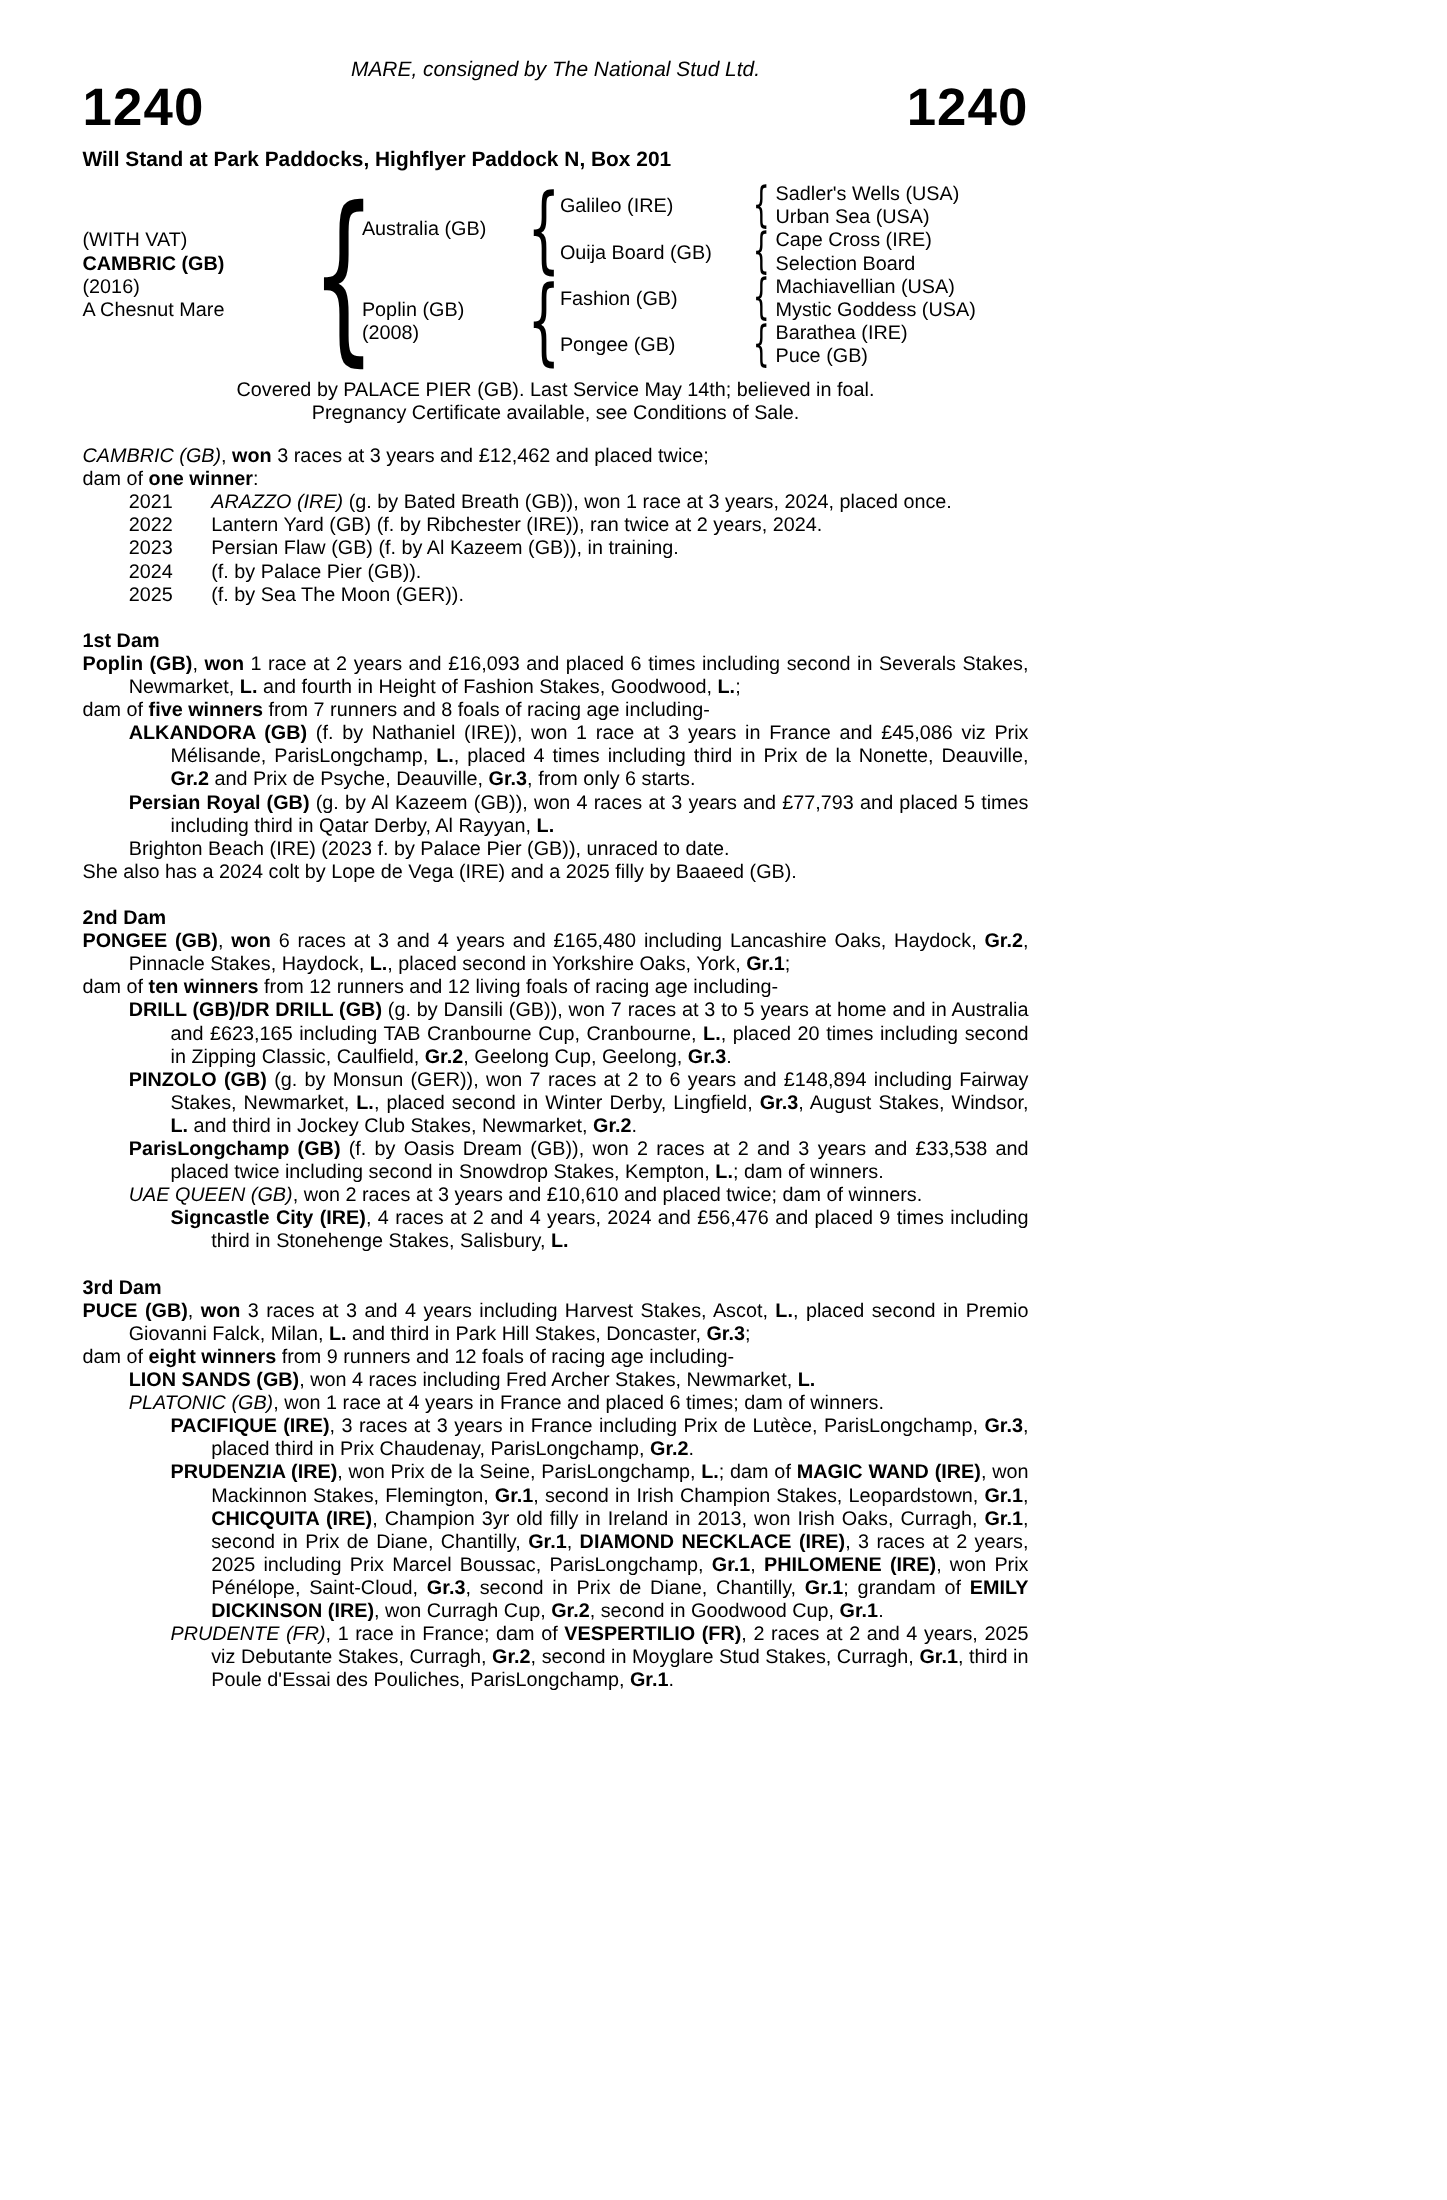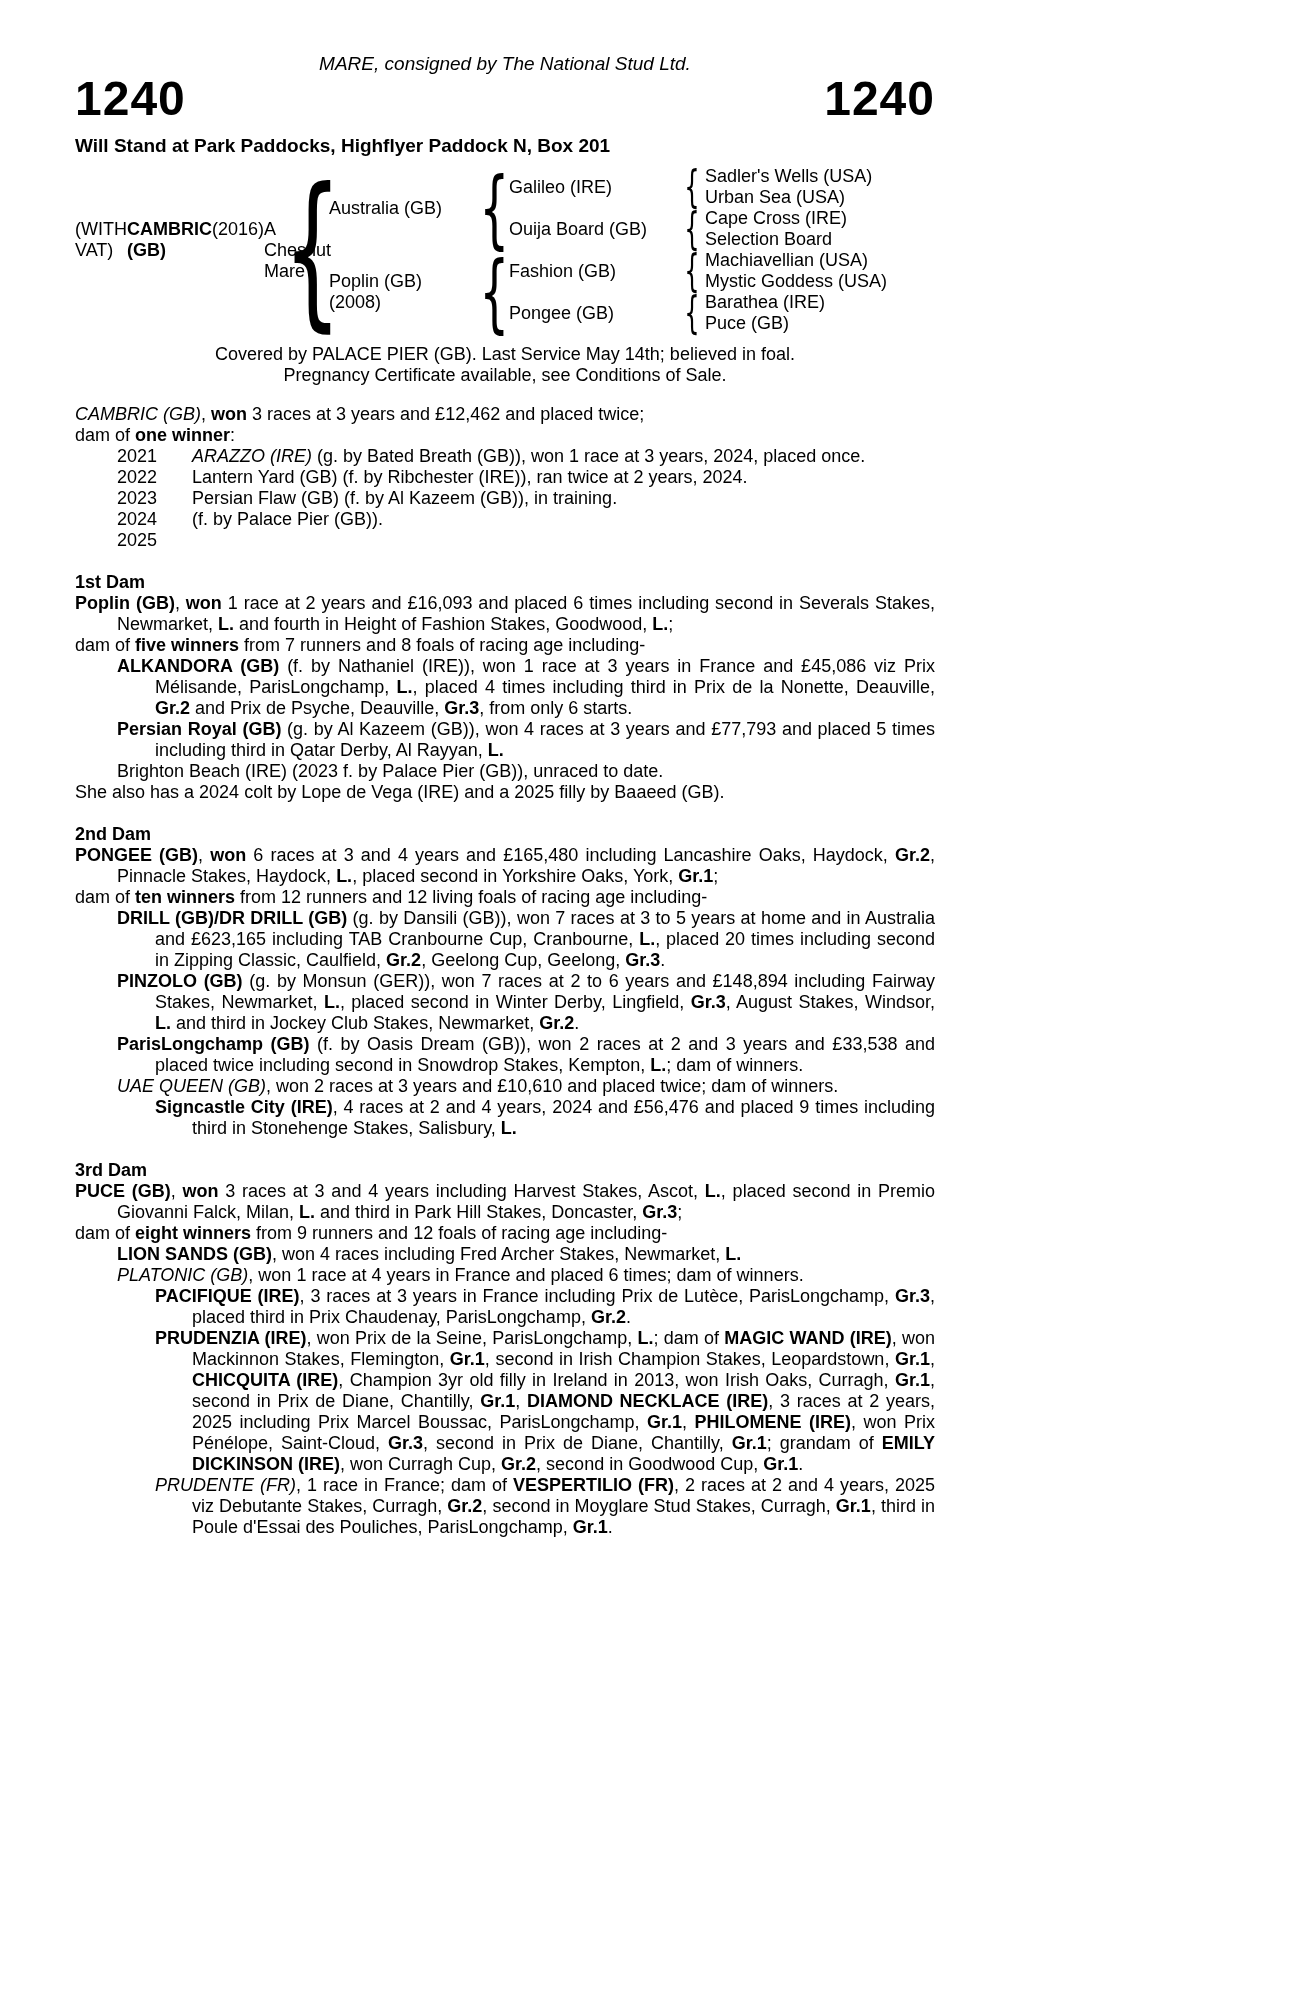--- a/index.html
+++ b/index.html
@@ -20,21 +20,21 @@
 
   
   .ped-grid {
     display:grid;
     grid-template-columns:220px 34px 150px 30px 170px 26px 1fr;
     grid-template-rows:repeat(8, 21px);
     align-items:center;
     margin-top:8px;
   }
   .pcell { display:flex; align-items:center; height:100%; }
-  .horse-block { grid-column:1; grid-row:1/9; display:flex; flex-direction:row; justify-content:flex-start; }
+  .horse-block { grid-column:1; grid-row:1/9; display:flex; flex-direction:column; justify-content:flex-start; }
   .horse-name { font-weight:bold; }
   .col-block { display:flex; flex-direction:column; justify-content:center; height:100%; }
   .c3{grid-column:3}.c4{grid-column:4}.c5{grid-column:5}.c6{grid-column:6}.c7{grid-column:7}
   .r14{grid-row:1/5}.r58{grid-row:5/9}
   .r12{grid-row:1/3}.r34{grid-row:3/5}.r56{grid-row:5/7}.r78{grid-row:7/9}
   .r1{grid-row:1}.r2{grid-row:2}.r3{grid-row:3}.r4{grid-row:4}
   .r5{grid-row:5}.r6{grid-row:6}.r7{grid-row:7}.r8{grid-row:8}
   .brace { display:flex; align-items:center; justify-content:center; height:100%; }
   .brace > span { display:block; line-height:1; transform:scaleX(0.55); font-family:"DejaVu Sans", sans-serif; }
   .brace-main > span { font-size:168px; }
@@ -143,20 +143,21 @@
           <div class="produce">
             <span class="produce-year">2023</span>
             <span class="produce-text"><span class="seg">Persian Flaw (GB) (f. by Al Kazeem (GB)), in training.</span></span>
           </div>
           <div class="produce">
             <span class="produce-year">2024</span>
             <span class="produce-text"><span class="seg">(f. by Palace Pier (GB)).</span></span>
           </div>
           <div class="produce">
             <span class="produce-year">2025</span>
+            <span class="produce-text"><span class="seg">(f. by Sea The Moon (GER)).</span></span>
           </div>
         </section>
         <section class="cat-section">
           <div class="dam-header">1st Dam</div>
           <div class="para" style="padding-left: 42px; text-indent: -42px;"><span class="seg b">Poplin (GB)</span><span class="seg">, </span><span class="seg b">won</span><span class="seg"> 1 race at 2 years and £16,093 and placed 6 times including second in Severals Stakes, Newmarket, </span><span class="seg b">L.</span><span class="seg"> and fourth in Height of Fashion Stakes, Goodwood, </span><span class="seg b">L.</span><span class="seg">;</span></div>
           <div class="para" style="padding-left: 0px; text-indent: 0px;"><span class="seg">dam of </span><span class="seg b">five winners</span><span class="seg"> from 7 runners and 8 foals of racing age including-</span></div>
           <div class="para" style="padding-left: 80px; text-indent: -38px;"><span class="seg b">ALKANDORA (GB)</span><span class="seg"> (f. by Nathaniel (IRE)), won 1 race at 3 years in France and £45,086 viz Prix Mélisande, ParisLongchamp, </span><span class="seg b">L.</span><span class="seg">, placed 4 times including third in Prix de la Nonette, Deauville, </span><span class="seg b">Gr.2</span><span class="seg"> and Prix de Psyche, Deauville, </span><span class="seg b">Gr.3</span><span class="seg">, from only 6 starts.</span></div>
           <div class="para" style="padding-left: 80px; text-indent: -38px;"><span class="seg b">Persian Royal (GB)</span><span class="seg"> (g. by Al Kazeem (GB)), won 4 races at 3 years and £77,793 and placed 5 times including third in Qatar Derby, Al Rayyan, </span><span class="seg b">L.</span></div>
           <div class="para" style="padding-left: 80px; text-indent: -38px;"><span class="seg">Brighton Beach (IRE) (2023 f. by Palace Pier (GB)), unraced to date.</span></div>
           <div class="para" style="padding-left: 0px; text-indent: 0px;"><span class="seg">She also has a 2024 colt by Lope de Vega (IRE) and a 2025 filly by Baaeed (GB).</span></div>

